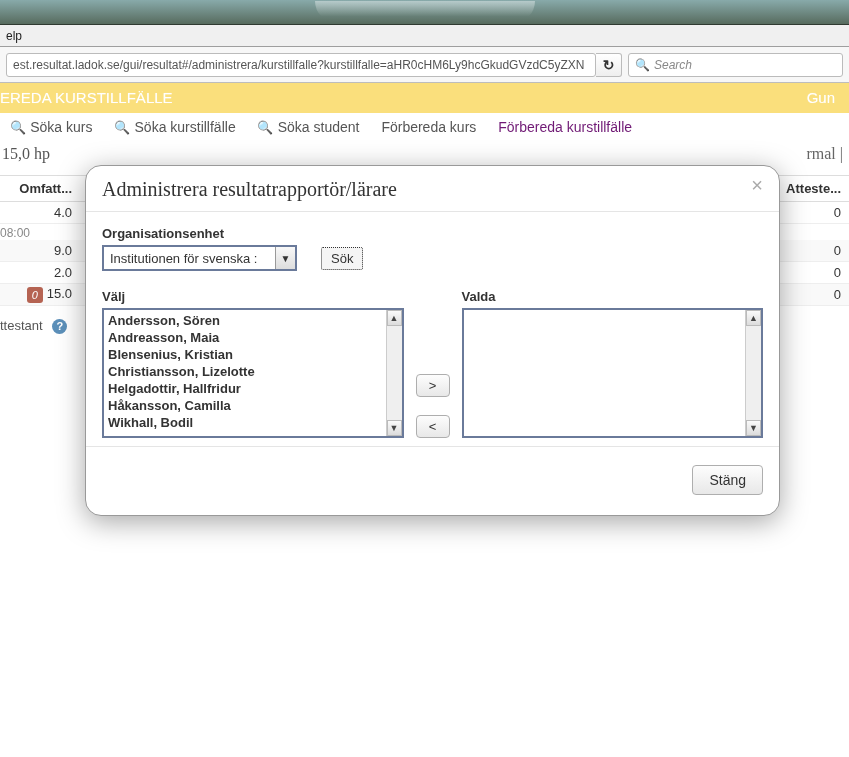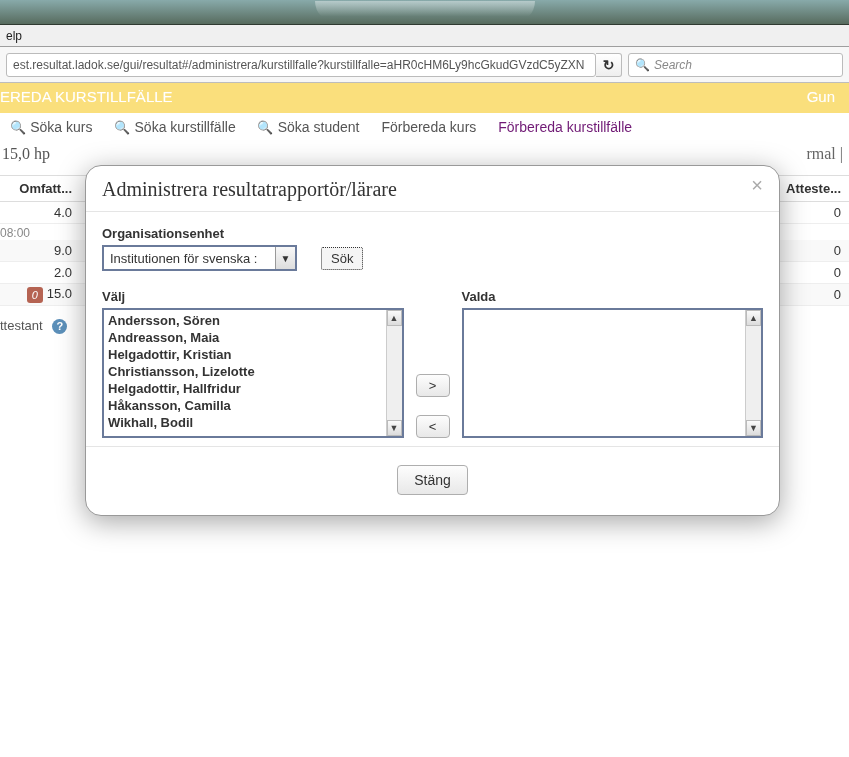--- a/index.html
+++ b/index.html
@@ -91,21 +91,21 @@
   .page {
     position: relative;
   }
   .headerband {
     background: #fadf7c;
     color: #fff;
     font-size: 15px;
     padding: 6px 14px 8px 0;
     display:flex; justify-content:space-between;
     height: 30px;
-    align-items:flex-end;
+    align-items:center;
     text-shadow: 0 0 1px rgba(255,255,255,0.4);
   }
   .navtabs {
     background:#fff;
     padding: 6px 0 10px 10px;
     color:#555;
     font-size: 14px;
   }
   .navtabs .tab { margin-right: 18px; color:#555; }
   .navtabs .tab.active { color:#701a75; }
@@ -271,21 +271,21 @@
   .listbox .items div { line-height:17px; white-space:nowrap;font-weight:bold;}
   .mid-btns {
     display:flex; flex-direction:column; gap:18px;
     padding-top:30px;
   }
   .mid-btns .btn { width:34px; text-align:center; padding:3px 0;}
 
   .modal-ftr {
     border-top: 1px solid #e5e5e5;
     padding: 18px 16px 20px 16px;
-    display:flex; justify-content:center;
+    display:flex; justify-content:flex-end;
   }
   .modal-ftr .btn { padding: 6px 16px; font-size:14px; }
 
 </style>
 </head>
 <body>
 
 <div class="titlebar">
   <div class="shine"></div>
 </div>
@@ -374,21 +374,21 @@
       <button class="btn sok">Sök</button>
     </div>
 
     <div class="lists-row">
       <div class="list-col">
         <div class="list-label">Välj</div>
         <div class="listbox">
           <div class="items" id="available-items">
               <div>Andersson, Sören</div>
               <div>Andreasson, Maia</div>
-              <div>Helgadottir, Kristian</div>
+              <div>Blensenius, Kristian</div>
               <div>Christiansson, Lizelotte</div>
               <div>Helgadottir, Hallfridur</div>
               <div>Håkansson, Camilla</div>
               <div>Wikhall, Bodil</div>
             </div>
           <div class="scrollbar">
             <div class="up">▲</div>
             <div class="down">▼</div>
           </div>
         </div>

